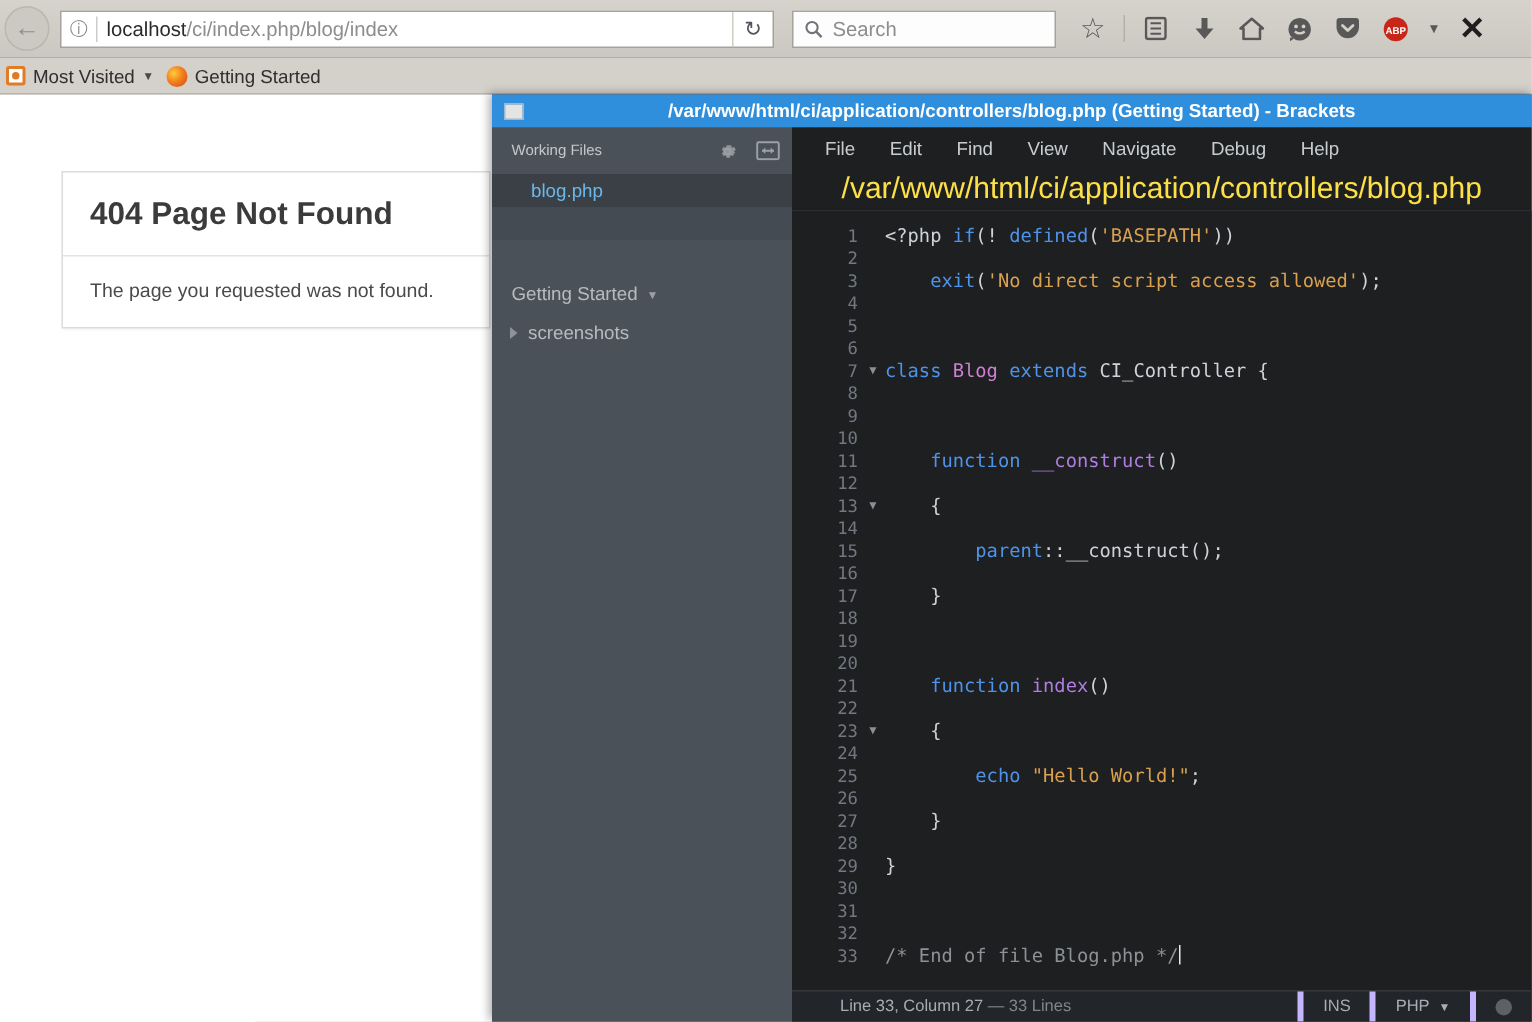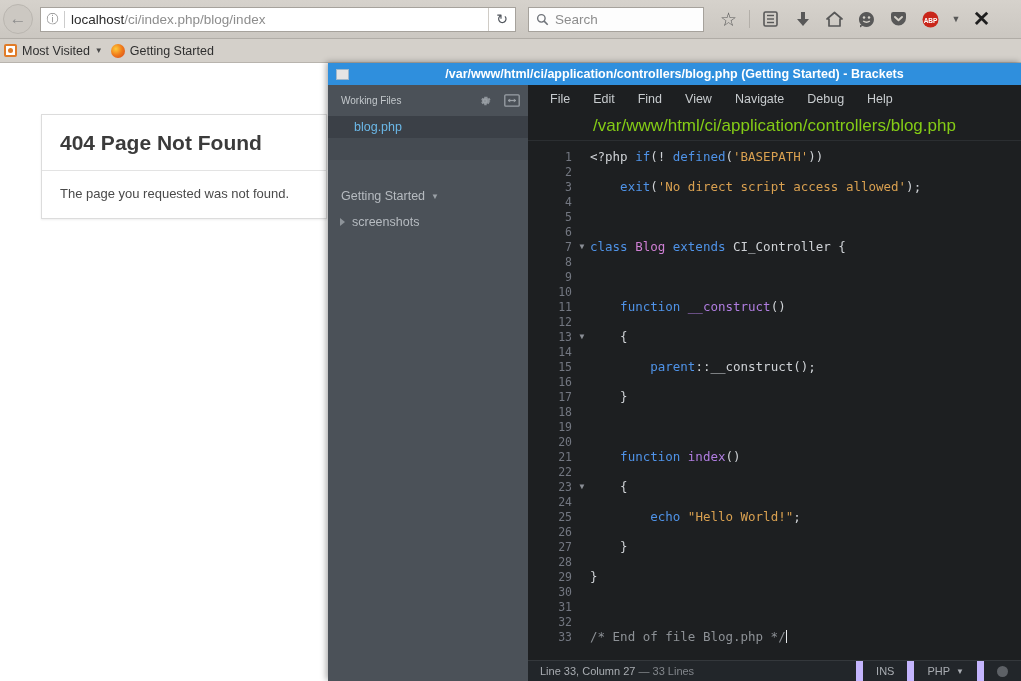--- a/index.html
+++ b/index.html
@@ -144,21 +144,21 @@
            border-top: 4px solid transparent; border-bottom: 4px solid transparent; }
 
   
   .editor-pane { flex: 1; background: #1d1f21; display: flex; flex-direction: column; position: relative; }
   .menu-row {
     height: 27px; display: flex; align-items: center;
     gap: 23px; padding-left: 22px; font-size: 12.5px; color: #c8cccf;
   }
   .file-path-row {
     height: 29px; display: flex; align-items: center; justify-content: center;
-    font-size: 17px; color: #84cc16;
+    font-size: 20px; color: #fde047;
     border-bottom: 1px solid #2b2e31;
   }
   .code-wrap {
     flex: 1; overflow: hidden; position: relative;
     background: #1d1f21;
     font-family: "DejaVu Sans Mono", monospace;
     font-size: 12.5px;
     padding-top: 8px;
   }
   .code-line { height: 15px; display: flex; align-items: center; white-space: pre; }
@@ -179,28 +179,28 @@
   .tk-def   { color: #cfd2d6; }
   .cursor {
     display: inline-block; width: 1px; height: 13px;
     background: #e8eaec; vertical-align: -2px;
   }
 
   .status-bar {
     height: 21px; background: #22262a;
     border-top: 1px solid #34383c;
     display: flex; align-items: center;
-    font-size: 11px; color: #a9adb2;
+    font-size: 11px; color: #a9adb2; padding-left: 20px;
   }
   .sb-left { padding-left: 12px; }
   .sb-dim { color: #82868b; }
   .sb-right { margin-left: auto; display: flex; align-items: stretch; height: 100%; }
   .sb-cell {
     display: flex; align-items: center; padding: 0 13px;
-    border-left: 7px solid #c4b5fd;
+    border-left: 4px solid #c4b5fd;
   }
   .sb-dot { width: 11px; height: 11px; border-radius: 50%; background: #5d6166; }
 </style>
 </head>
 <body>
 
 <div id="browser">
 
   <div class="nav-bar">
     <div class="nav-btn">←</div>

